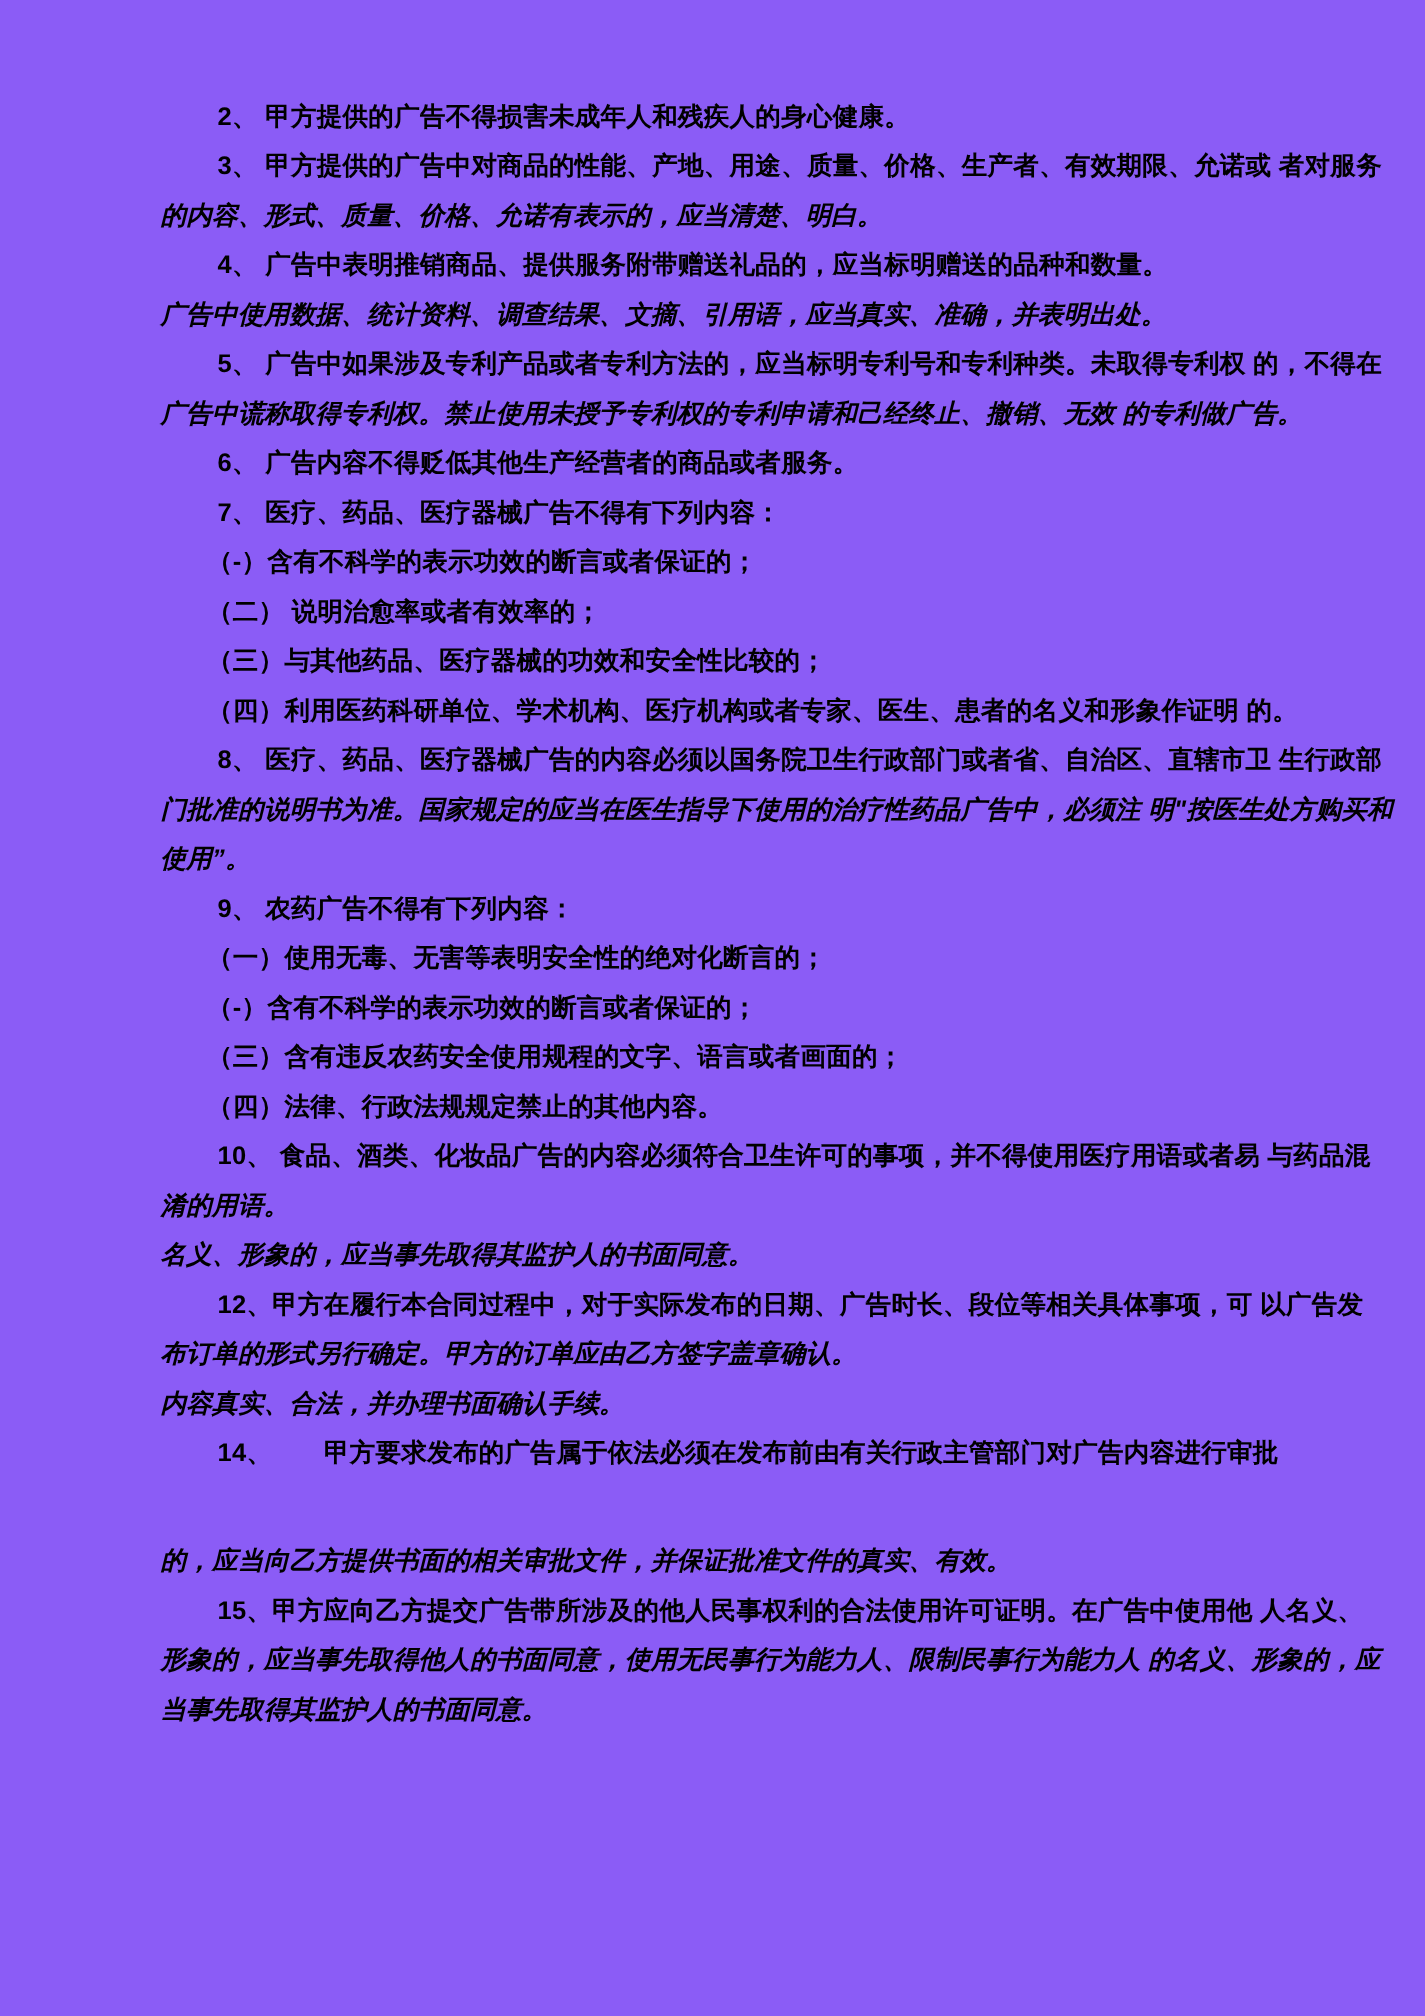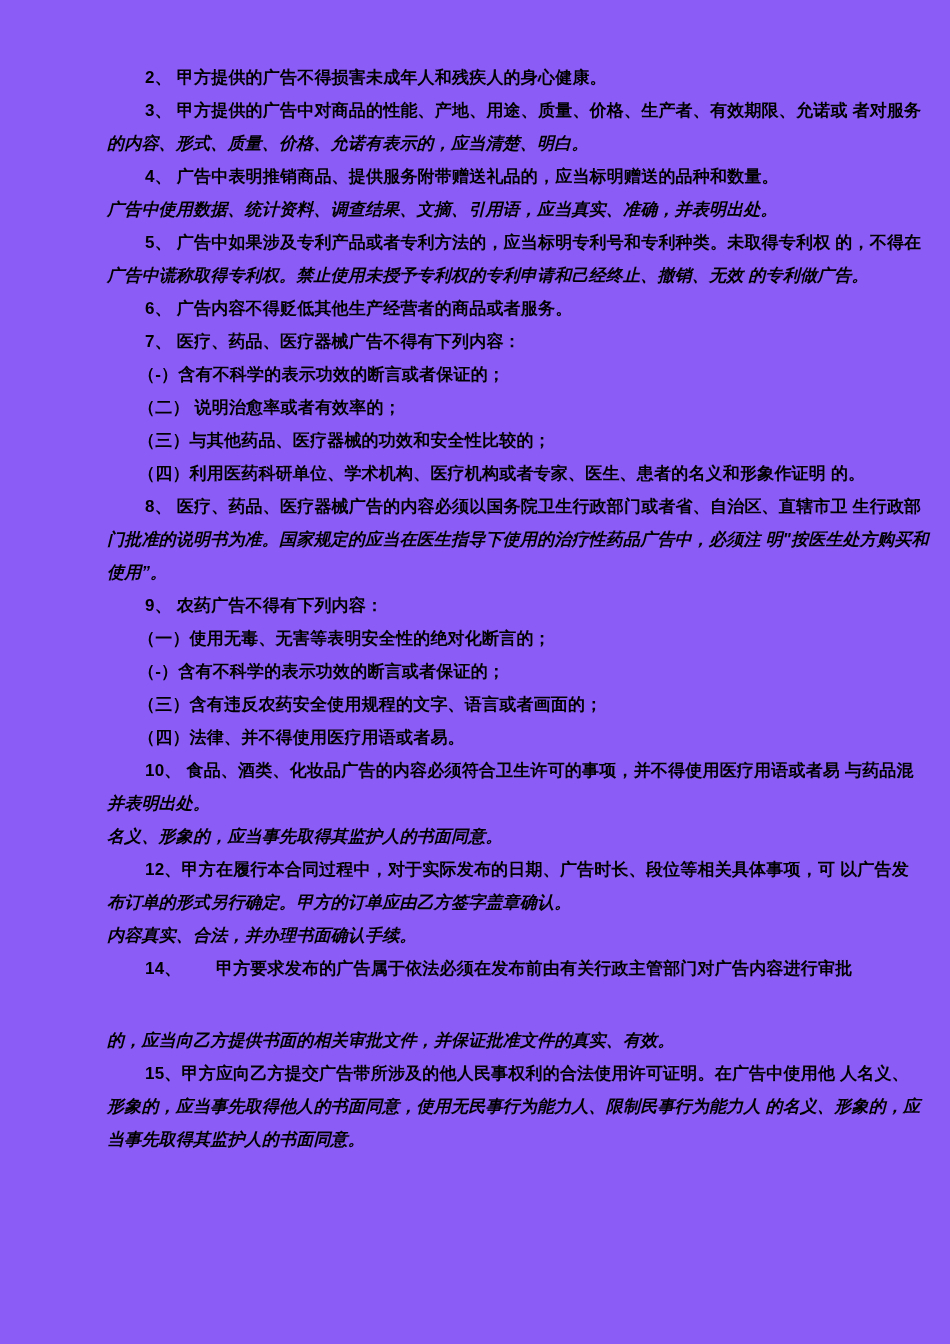--- a/index.html
+++ b/index.html
@@ -56,23 +56,23 @@
     <div class="line sub">（二） 说明治愈率或者有效率的；</div>
     <div class="line sub">（三）与其他药品、医疗器械的功效和安全性比较的；</div>
     <div class="line sub">（四）利用医药科研单位、学术机构、医疗机构或者专家、医生、患者的名义和形象作证明 的。</div>
     <div class="line num">8、 医疗、药品、医疗器械广告的内容必须以国务院卫生行政部门或者省、自治区、直辖市卫 生行政部</div>
     <div class="line cont">门批准的说明书为准。国家规定的应当在医生指导下使用的治疗性药品广告中，必须注 明"按医生处方购买和</div>
     <div class="line cont">使用”。</div>
     <div class="line num">9、 农药广告不得有下列内容：</div>
     <div class="line sub">（一）使用无毒、无害等表明安全性的绝对化断言的；</div>
     <div class="line sub">（-）含有不科学的表示功效的断言或者保证的；</div>
     <div class="line sub">（三）含有违反农药安全使用规程的文字、语言或者画面的；</div>
-    <div class="line sub">（四）法律、并不得使用医疗用语或者易。</div>
+    <div class="line sub">（四）法律、行政法规规定禁止的其他内容。</div>
     <div class="line num">10、 食品、酒类、化妆品广告的内容必须符合卫生许可的事项，并不得使用医疗用语或者易 与药品混</div>
-    <div class="line cont">并表明出处。</div>
+    <div class="line cont">淆的用语。</div>
     <div class="line cont">名义、形象的，应当事先取得其监护人的书面同意。</div>
     <div class="line num">12、甲方在履行本合同过程中，对于实际发布的日期、广告时长、段位等相关具体事项，可 以广告发</div>
     <div class="line cont">布订单的形式另行确定。甲方的订单应由乙方签字盖章确认。</div>
     <div class="line cont">内容真实、合法，并办理书面确认手续。</div>
     <div class="line num">14、       甲方要求发布的广告属于依法必须在发布前由有关行政主管部门对广告内容进行审批</div>
     <div class="line blank"></div>
     <div class="line cont">的，应当向乙方提供书面的相关审批文件，并保证批准文件的真实、有效。</div>
     <div class="line num">15、甲方应向乙方提交广告带所涉及的他人民事权利的合法使用许可证明。在广告中使用他 人名义、</div>
     <div class="line cont">形象的，应当事先取得他人的书面同意，使用无民事行为能力人、限制民事行为能力人 的名义、形象的，应</div>
     <div class="line cont">当事先取得其监护人的书面同意。</div>

